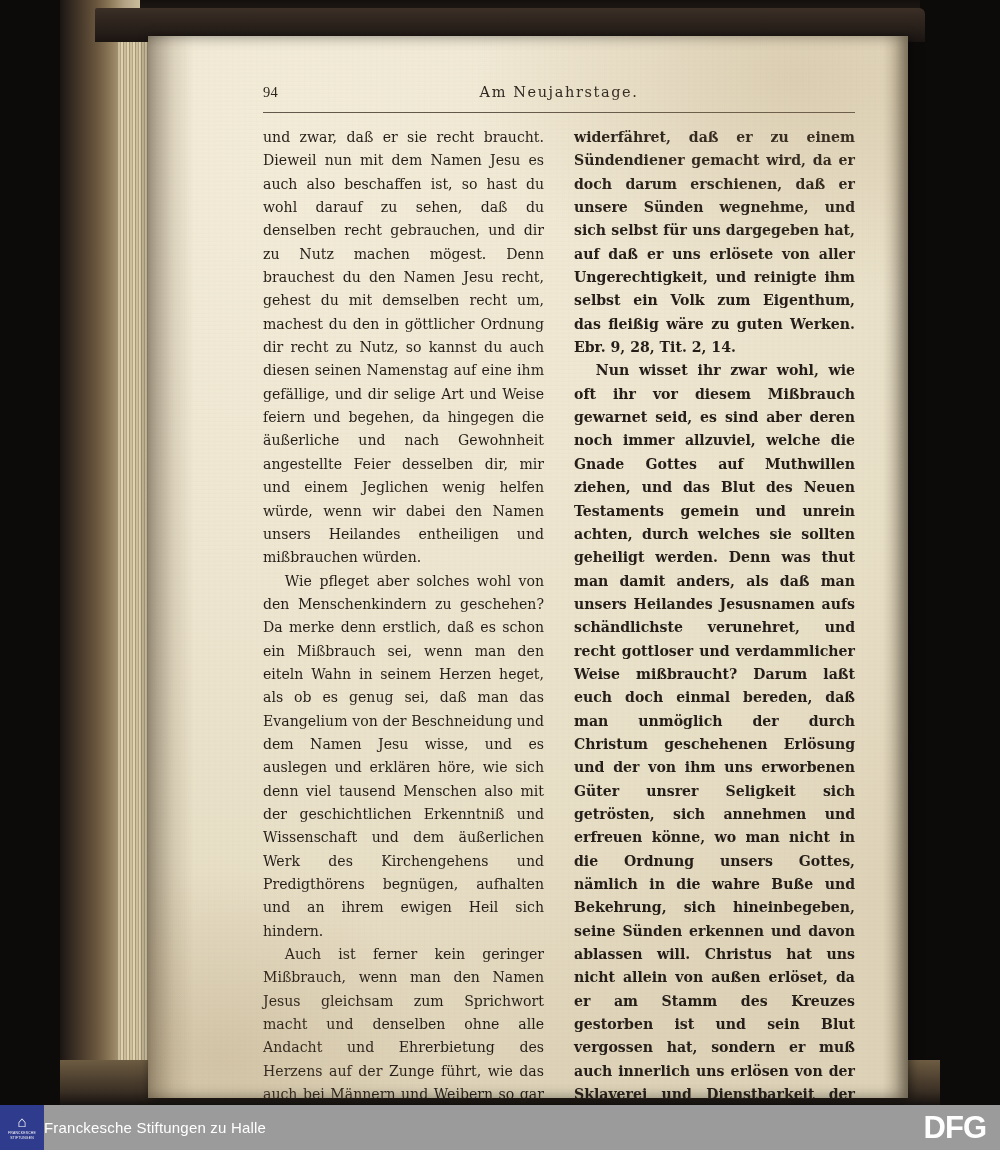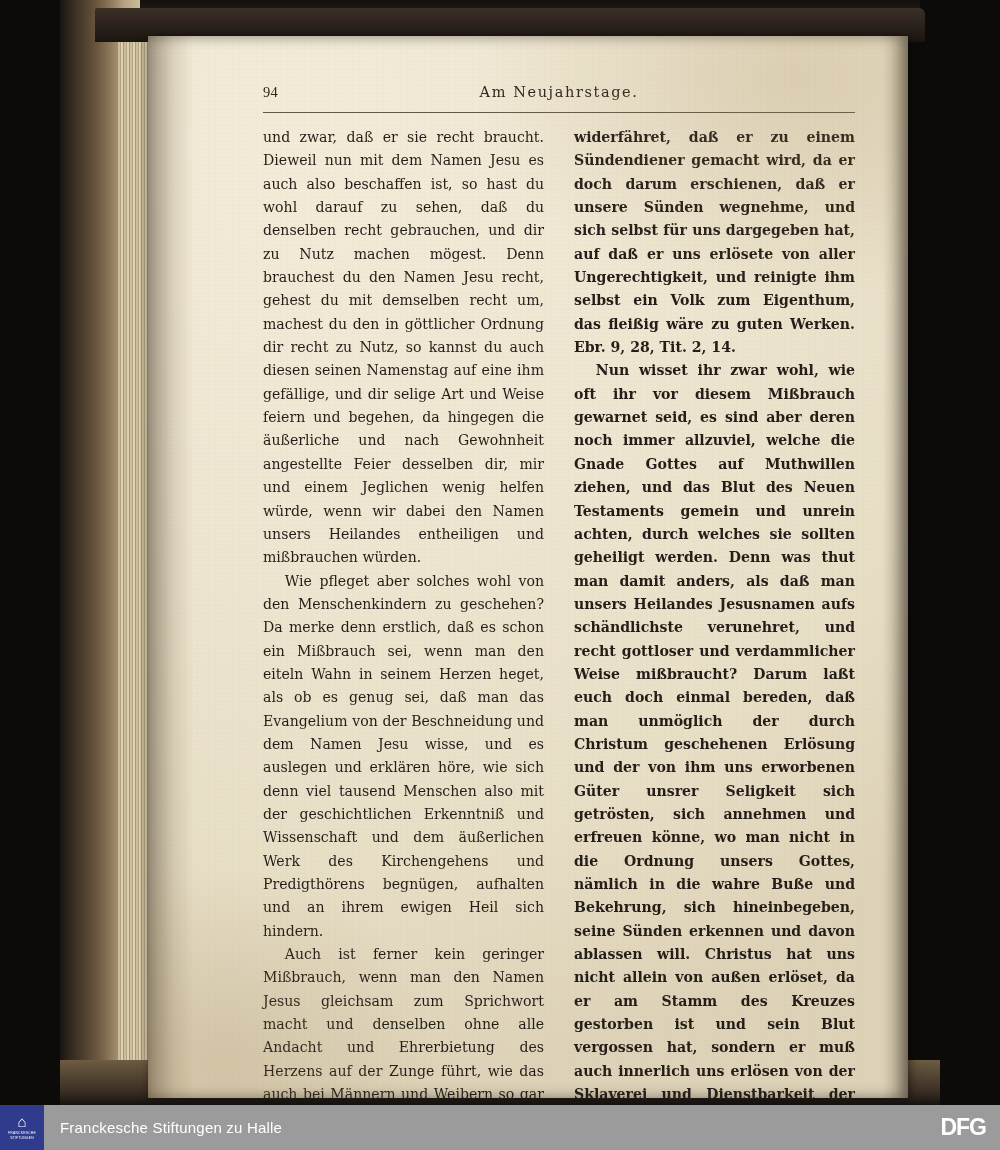--- a/index.html
+++ b/index.html
@@ -213,30 +213,29 @@
   }
   #library-logo .sub {
     font-size: 3.4px;
     letter-spacing: .2px;
     text-align: center;
     line-height: 4.4px;
     margin-top: 2px;
     font-family: "Liberation Sans", sans-serif;
   }
   #library-name {
-    margin-left: 16px;
     font-size: 15px;
     color: #ffffff;
     font-family: "Liberation Sans", sans-serif;
     letter-spacing: .2px;
   }
   #dfg-logo {
     margin-left: auto;
     margin-right: 14px;
-    font-size: 23px;
+    font-size: 31px;
     font-weight: bold;
     color: #ffffff;
     letter-spacing: -1px;
     font-family: "Liberation Sans", sans-serif;
     text-align: right;
   }
 </style>
 </head>
 <body>
 

